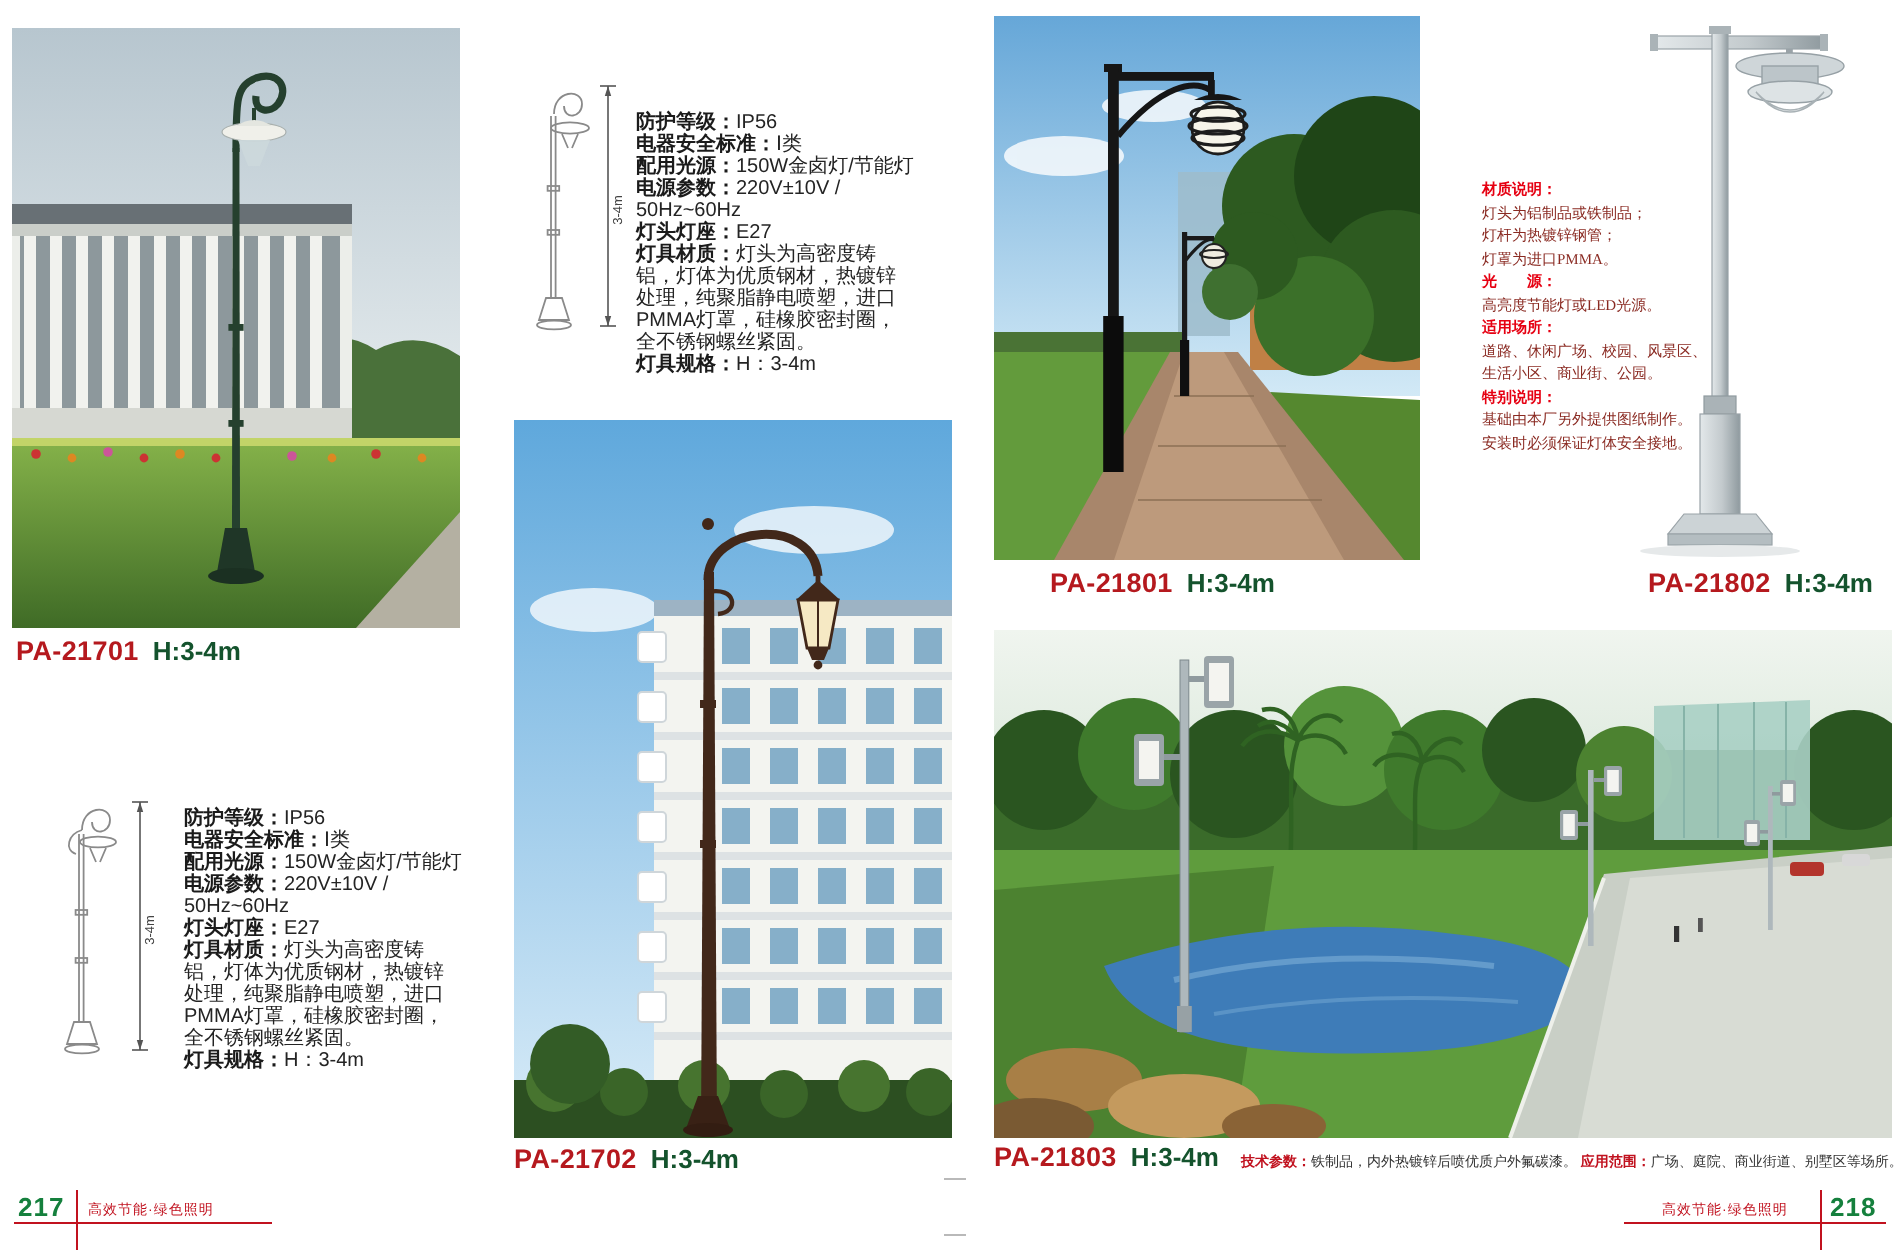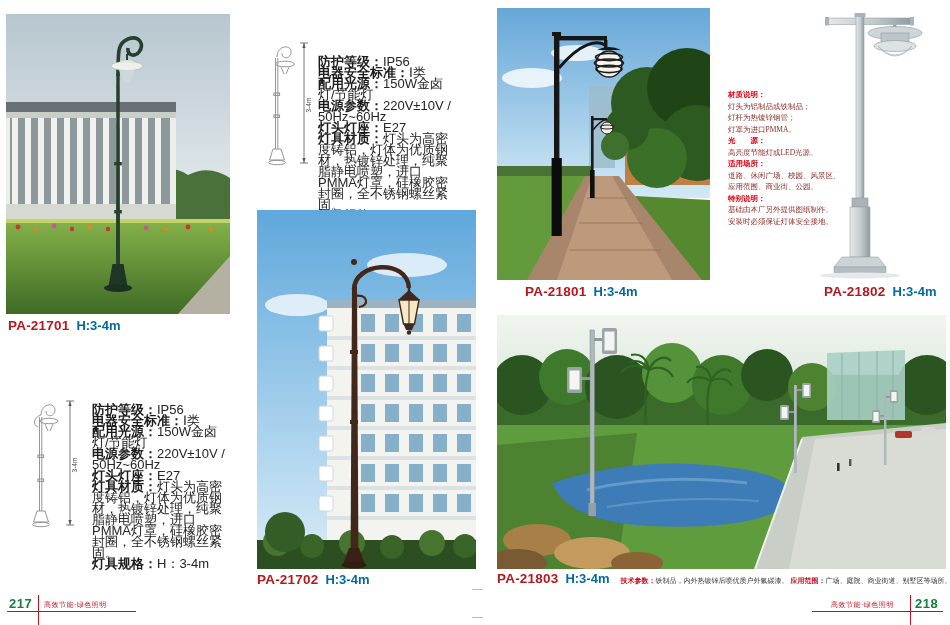--- a/index.html
+++ b/index.html
@@ -7,30 +7,30 @@
     position:relative;width:950px;height:625px;background:#ffffff;
     overflow:hidden;font-family:"Liberation Sans", sans-serif;
   }
   .abs{position:absolute;}
   figure{margin:0;padding:0;}
   figure svg{display:block;}
 
   
   .plabel{position:absolute;display:flex;align-items:baseline;gap:7px;white-space:nowrap;}
   .plabel .code{color:#b5191e;font-weight:bold;font-size:13.5px;letter-spacing:.2px;}
-  .plabel .ht{color:#0369a1;font-weight:bold;font-size:13px;}
+  .plabel .ht{color:#14532d;font-weight:bold;font-size:13px;}
   .plabel .techline{font-size:7px;color:#333;margin-left:4px;}
   .plabel .techline b{color:#c1121f;font-weight:bold;}
 
   
-  .specs{position:absolute;width:139px;font-size:13px;line-height:11px;color:#242424;}
+  .specs{position:absolute;width:139px;font-size:10px;line-height:11px;color:#242424;}
   .specs .ln b{font-weight:bold;color:#1b1b1b;}
 
   
-  .redinfo{position:absolute;width:150px;font-size:7.5px;line-height:11.5px;}
+  .redinfo{position:absolute;width:150px;font-size:7.5px;line-height:11.5px;margin-left:13px;}
   .redinfo .rh{color:#e60012;font-weight:bold;}
   .redinfo .rl{color:#8a2a22;font-family:Liberation Serif, serif;}
 
   
   .pnum{position:absolute;font-size:13px;font-weight:bold;color:#15803d;letter-spacing:.5px;}
   .slogan{position:absolute;font-size:7px;color:#c1121f;letter-spacing:.5px;}
   .redline-h{position:absolute;height:1px;background:#c1121f;}
   .redline-v{position:absolute;width:1px;background:#c1121f;}
   .crop-mark{position:absolute;width:11px;height:1px;background:#b9b9b9;}
 </style>
@@ -349,21 +349,21 @@
 
   <div class="redinfo" style="left:728px;top:89px;">
     <div class="rh">材质说明：</div>
     <div class="rl">灯头为铝制品或铁制品；</div>
     <div class="rl">灯杆为热镀锌钢管；</div>
     <div class="rl">灯罩为进口PMMA。</div>
     <div class="rh">光　　源：</div>
     <div class="rl">高亮度节能灯或LED光源。</div>
     <div class="rh">适用场所：</div>
     <div class="rl">道路、休闲广场、校园、风景区、</div>
-    <div class="rl">应用范围、商业街、公园。</div>
+    <div class="rl">生活小区、商业街、公园。</div>
     <div class="rh">特别说明：</div>
     <div class="rl">基础由本厂另外提供图纸制作。</div>
     <div class="rl">安装时必须保证灯体安全接地。</div>
   </div>
 
   <figure class="abs" style="left:790px;top:4px;">
     <svg width="158" height="276" viewBox="0 0 158 276">
       <defs>
         <linearGradient id="p4pole" x1="0" y1="0" x2="1" y2="0">
           <stop offset="0" stop-color="#e3e8ea"></stop>

